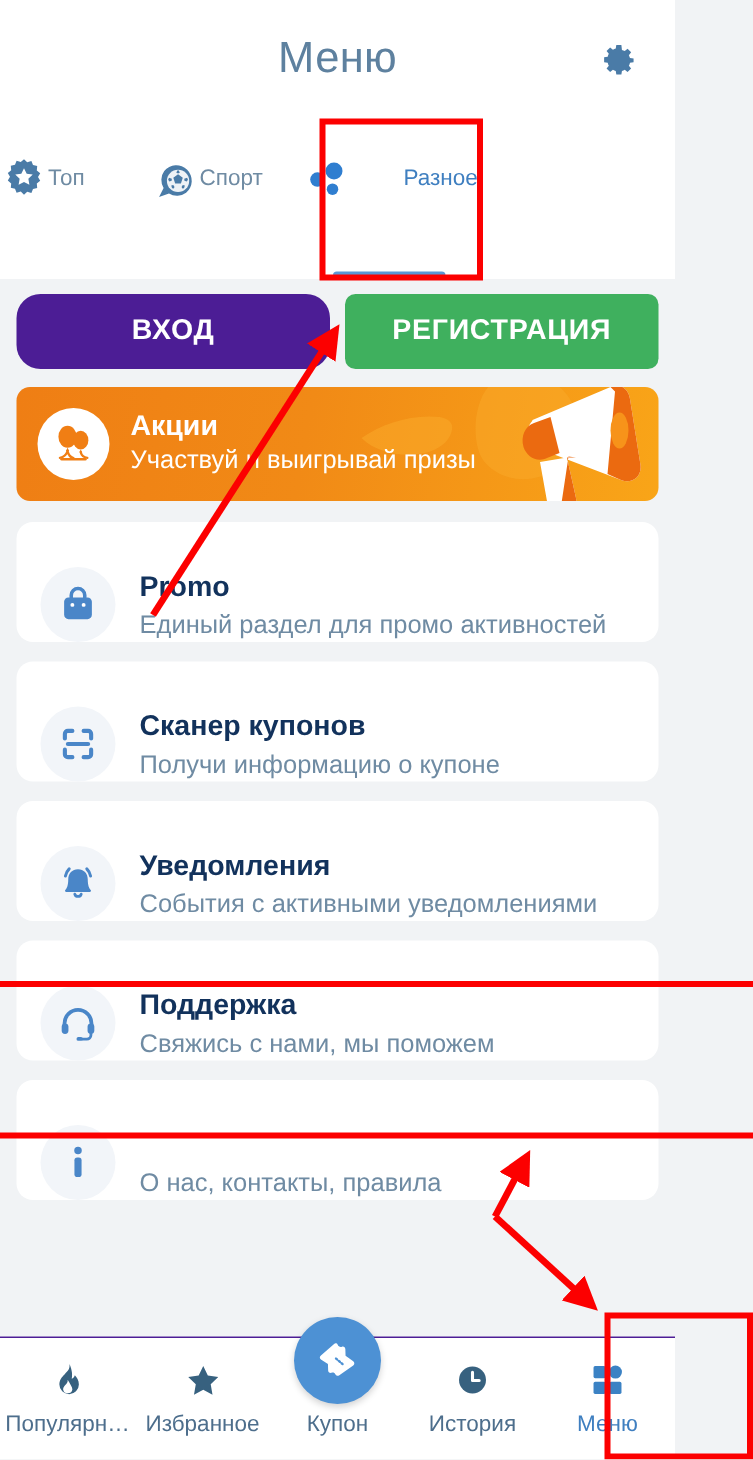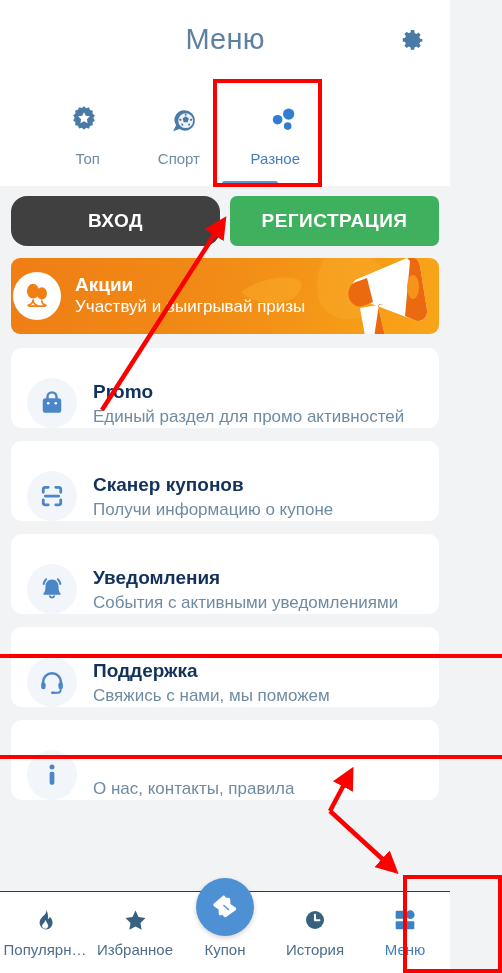--- a/index.html
+++ b/index.html
@@ -59,22 +59,22 @@
     background: #ffffff;
     flex: 0 0 108px;
     display: flex;
     align-items: flex-start;
     padding-top: 10px;
     position: relative;
   }
   .tab {
     flex: 0 0 100px;
     display: flex;
-    flex-direction: column;
-    align-items: flex-end;
+    flex-direction: row;
+    align-items: flex-start;
     justify-content: flex-start;
     height: 98px;
     padding-top: 12px;
     cursor: pointer;
     position: relative;
   }
   .tab-icon {
     height: 40px;
     display: flex;
     align-items: center;
@@ -114,33 +114,33 @@
     height: 50px;
     border: none;
     border-radius: 7px;
     color: #ffffff;
     font-size: 19px;
     font-weight: 700;
     letter-spacing: 0.5px;
     cursor: pointer;
     font-family: inherit;
   }
-  .btn-login { background: #404040; border-radius: 16px; }
+  .btn-login { background: #4c1d95; border-radius: 16px; }
   .btn-register { background: #3fb05e; }
 
   
   .banner {
     position: relative;
     height: 76px;
     border-radius: 9px;
     background: linear-gradient(100deg, #ef7e14 0%, #f18a16 45%, #f9a518 100%);
     overflow: hidden;
     display: flex;
     align-items: center;
-    padding-left: 2px;
+    padding-left: 14px;
     margin-bottom: 14px;
     cursor: pointer;
   }
   .banner-badge {
     width: 48px;
     height: 48px;
     border-radius: 50%;
     background: #ffffff;
     display: flex;
     align-items: center;

